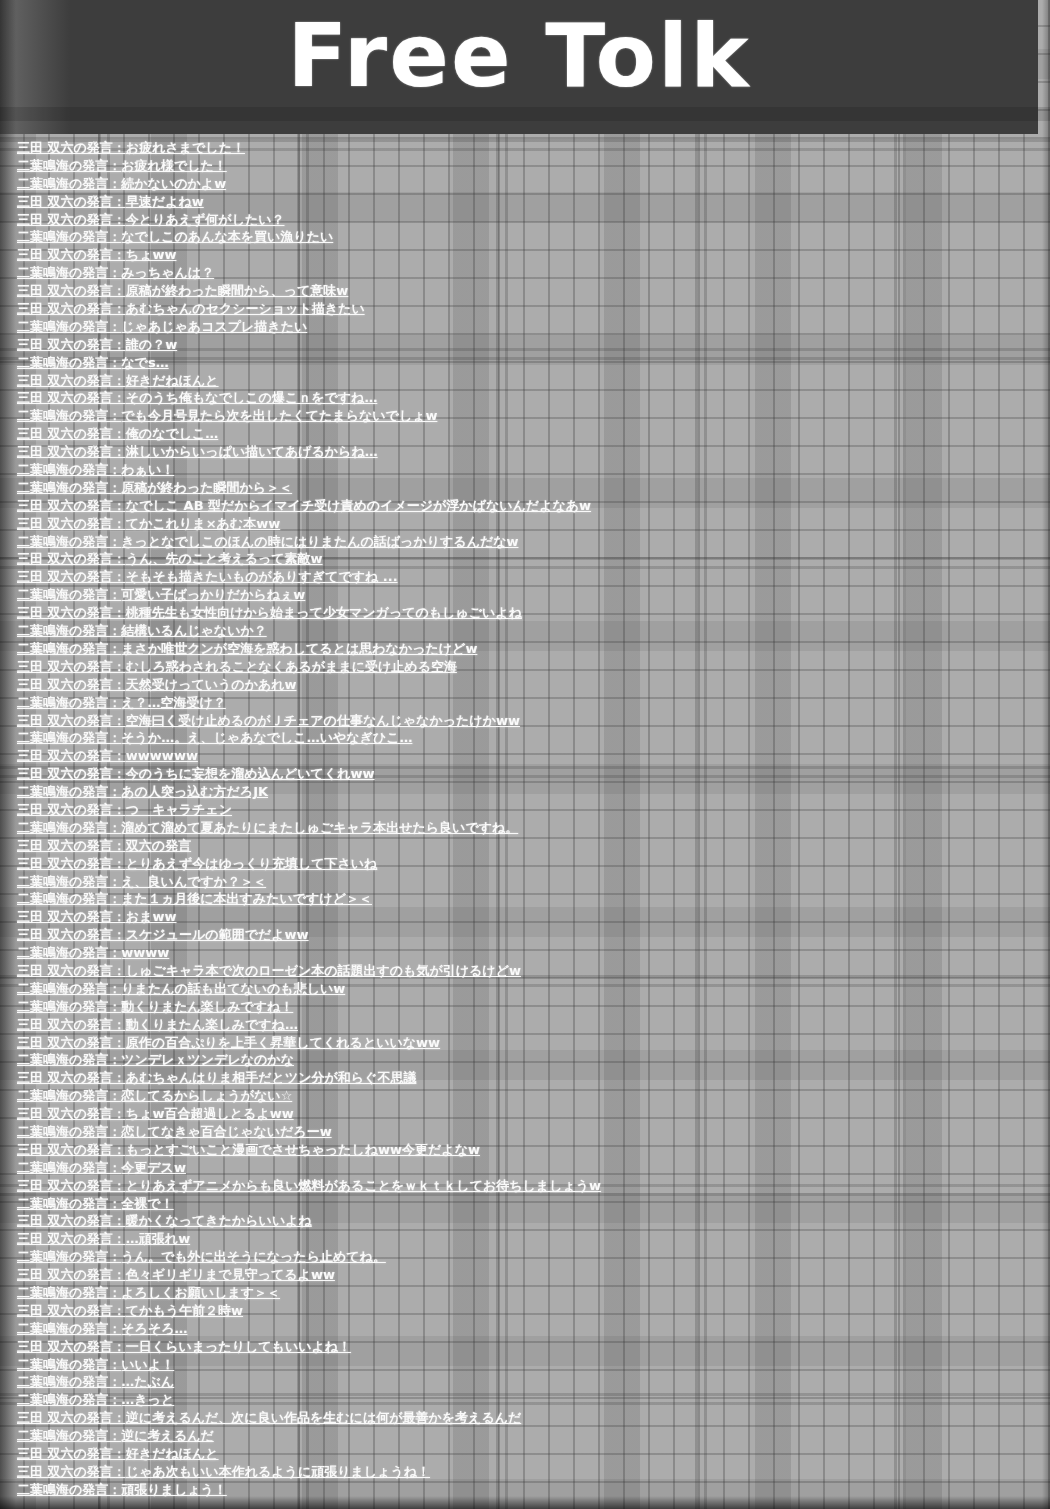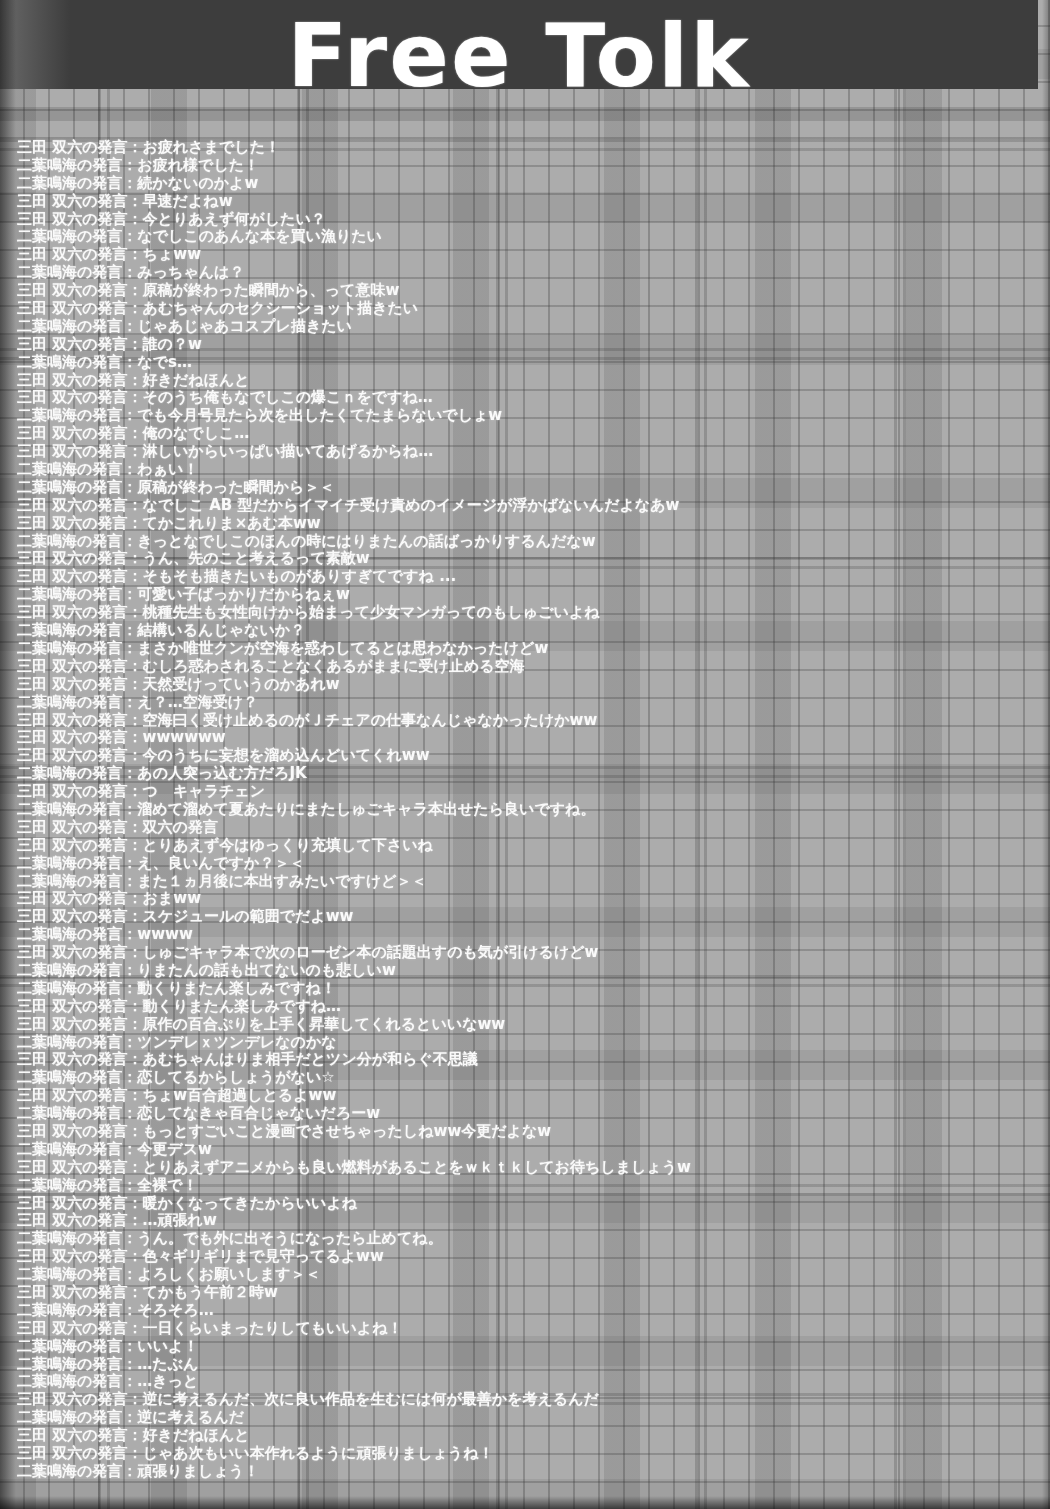--- a/index.html
+++ b/index.html
@@ -18,21 +18,21 @@
       repeating-linear-gradient(90deg, transparent 0 98px, rgba(45,45,45,0.22) 98px 101px, transparent 101px 107px, rgba(45,45,45,0.22) 107px 110px, transparent 110px 199px),
       repeating-linear-gradient(0deg, transparent 0 104px, rgba(45,45,45,0.20) 104px 107px, transparent 107px 113px, rgba(45,45,45,0.20) 113px 116px, transparent 116px 209px),
       repeating-linear-gradient(90deg, transparent 0 23px, rgba(50,50,50,0.28) 23px 25px),
       repeating-linear-gradient(0deg, transparent 0 26px, rgba(50,50,50,0.25) 26px 28px),
       repeating-linear-gradient(90deg, rgba(0,0,0,0.10) 0 36px, rgba(0,0,0,0) 36px 151px),
       repeating-linear-gradient(0deg, rgba(0,0,0,0.07) 0 30px, rgba(0,0,0,0) 30px 143px);
   }
   .banner {
     position: absolute;
     top: 0; left: 0; right: 12px;
-    height: 89px;
+    height: 134px;
     background: linear-gradient(90deg, #6a6a6a 0px, #3d3d3d 70px, #3d3d3d 100%);
   }
   .banner h1 {
     margin: 0;
     height: 107px;
     line-height: 112px;
     text-align: center;
     font-family: "DejaVu Sans", sans-serif;
     font-weight: bold;
     font-size: 88px;
@@ -44,24 +44,25 @@
     position: absolute;
     top: 107px; left: 0; right: 0;
     height: 14px;
     background: rgba(0,0,0,0.13);
   }
   .chat {
     position: absolute;
     top: 139px;
     left: 17px;
     right: 4px;
-    font-size: 15px;
+    font-size: 13px;
     font-weight: bold;
     color: #fafafa;
     text-shadow: 0 0 2px rgba(255,255,255,0.55), 0 0 1px rgba(130,130,130,0.9);
+    text-decoration: underline;
   }
   .chat-line {
     height: 17.9px;
     line-height: 17.9px;
     white-space: nowrap;
   }
   .edge-left {
     position: absolute;
     top: 0; bottom: 0; left: 0;
     width: 16px;
@@ -119,20 +120,21 @@
       <div class="chat-line"><span class="speaker">三田 双六の発言：</span><span class="message">うん、先のこと考えるって素敵w</span></div>
       <div class="chat-line"><span class="speaker">三田 双六の発言：</span><span class="message">そもそも描きたいものがありすぎてですね ...</span></div>
       <div class="chat-line"><span class="speaker">二葉鳴海の発言：</span><span class="message">可愛い子ばっかりだからねぇw</span></div>
       <div class="chat-line"><span class="speaker">三田 双六の発言：</span><span class="message">桃種先生も女性向けから始まって少女マンガってのもしゅごいよね</span></div>
       <div class="chat-line"><span class="speaker">二葉鳴海の発言：</span><span class="message">結構いるんじゃないか？</span></div>
       <div class="chat-line"><span class="speaker">二葉鳴海の発言：</span><span class="message">まさか唯世クンが空海を惑わしてるとは思わなかったけどw</span></div>
       <div class="chat-line"><span class="speaker">三田 双六の発言：</span><span class="message">むしろ惑わされることなくあるがままに受け止める空海</span></div>
       <div class="chat-line"><span class="speaker">三田 双六の発言：</span><span class="message">天然受けっていうのかあれw</span></div>
       <div class="chat-line"><span class="speaker">二葉鳴海の発言：</span><span class="message">え？…空海受け？</span></div>
       <div class="chat-line"><span class="speaker">三田 双六の発言：</span><span class="message">空海曰く受け止めるのがＪチェアの仕事なんじゃなかったけかww</span></div>
+      <div class="chat-line"><span class="speaker">二葉鳴海の発言：</span><span class="message">そうか…。え、じゃあなでしこ…いやなぎひこ…</span></div>
       <div class="chat-line"><span class="speaker">三田 双六の発言：</span><span class="message">wwwwww</span></div>
       <div class="chat-line"><span class="speaker">三田 双六の発言：</span><span class="message">今のうちに妄想を溜め込んどいてくれww</span></div>
       <div class="chat-line"><span class="speaker">二葉鳴海の発言：</span><span class="message">あの人突っ込む方だろJK</span></div>
       <div class="chat-line"><span class="speaker">三田 双六の発言：</span><span class="message">つ　キャラチェン</span></div>
       <div class="chat-line"><span class="speaker">二葉鳴海の発言：</span><span class="message">溜めて溜めて夏あたりにまたしゅごキャラ本出せたら良いですね。</span></div>
       <div class="chat-line"><span class="speaker">三田 双六の発言：</span><span class="message">双六の発言</span></div>
       <div class="chat-line"><span class="speaker">三田 双六の発言：</span><span class="message">とりあえず今はゆっくり充填して下さいね</span></div>
       <div class="chat-line"><span class="speaker">二葉鳴海の発言：</span><span class="message">え、良いんですか？＞＜</span></div>
       <div class="chat-line"><span class="speaker">二葉鳴海の発言：</span><span class="message">また１ヵ月後に本出すみたいですけど＞＜</span></div>
       <div class="chat-line"><span class="speaker">三田 双六の発言：</span><span class="message">おまww</span></div>

